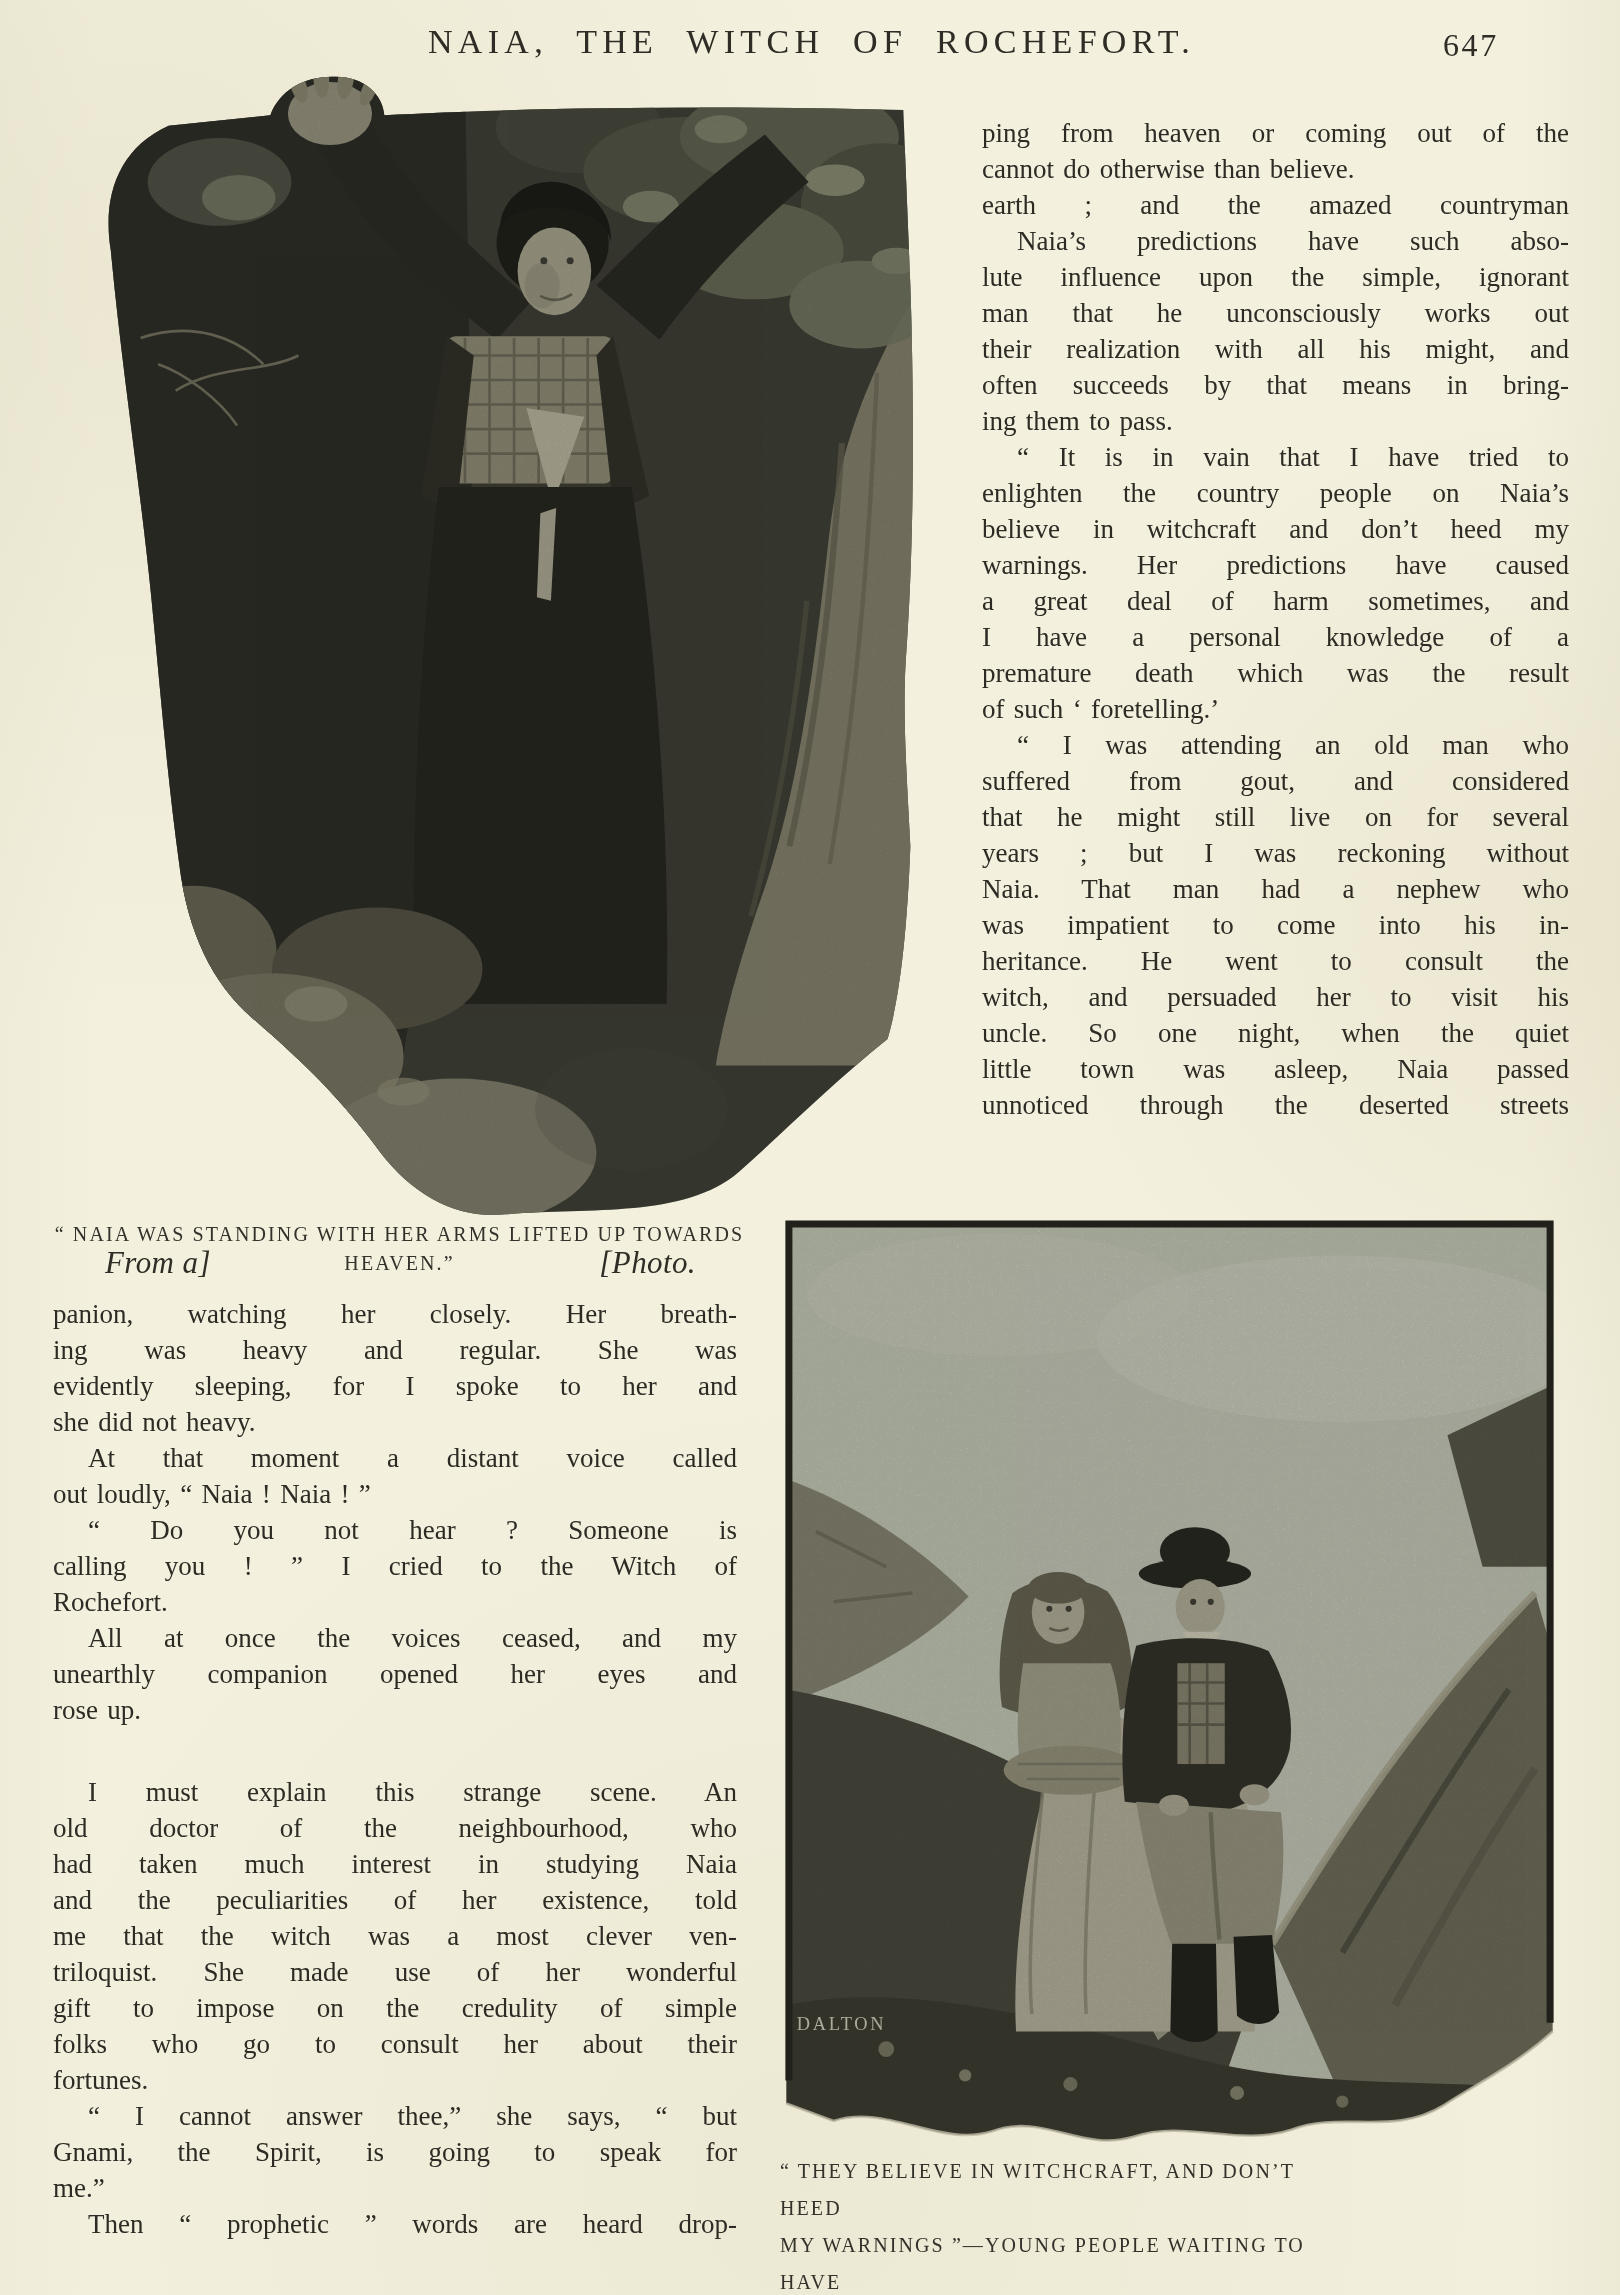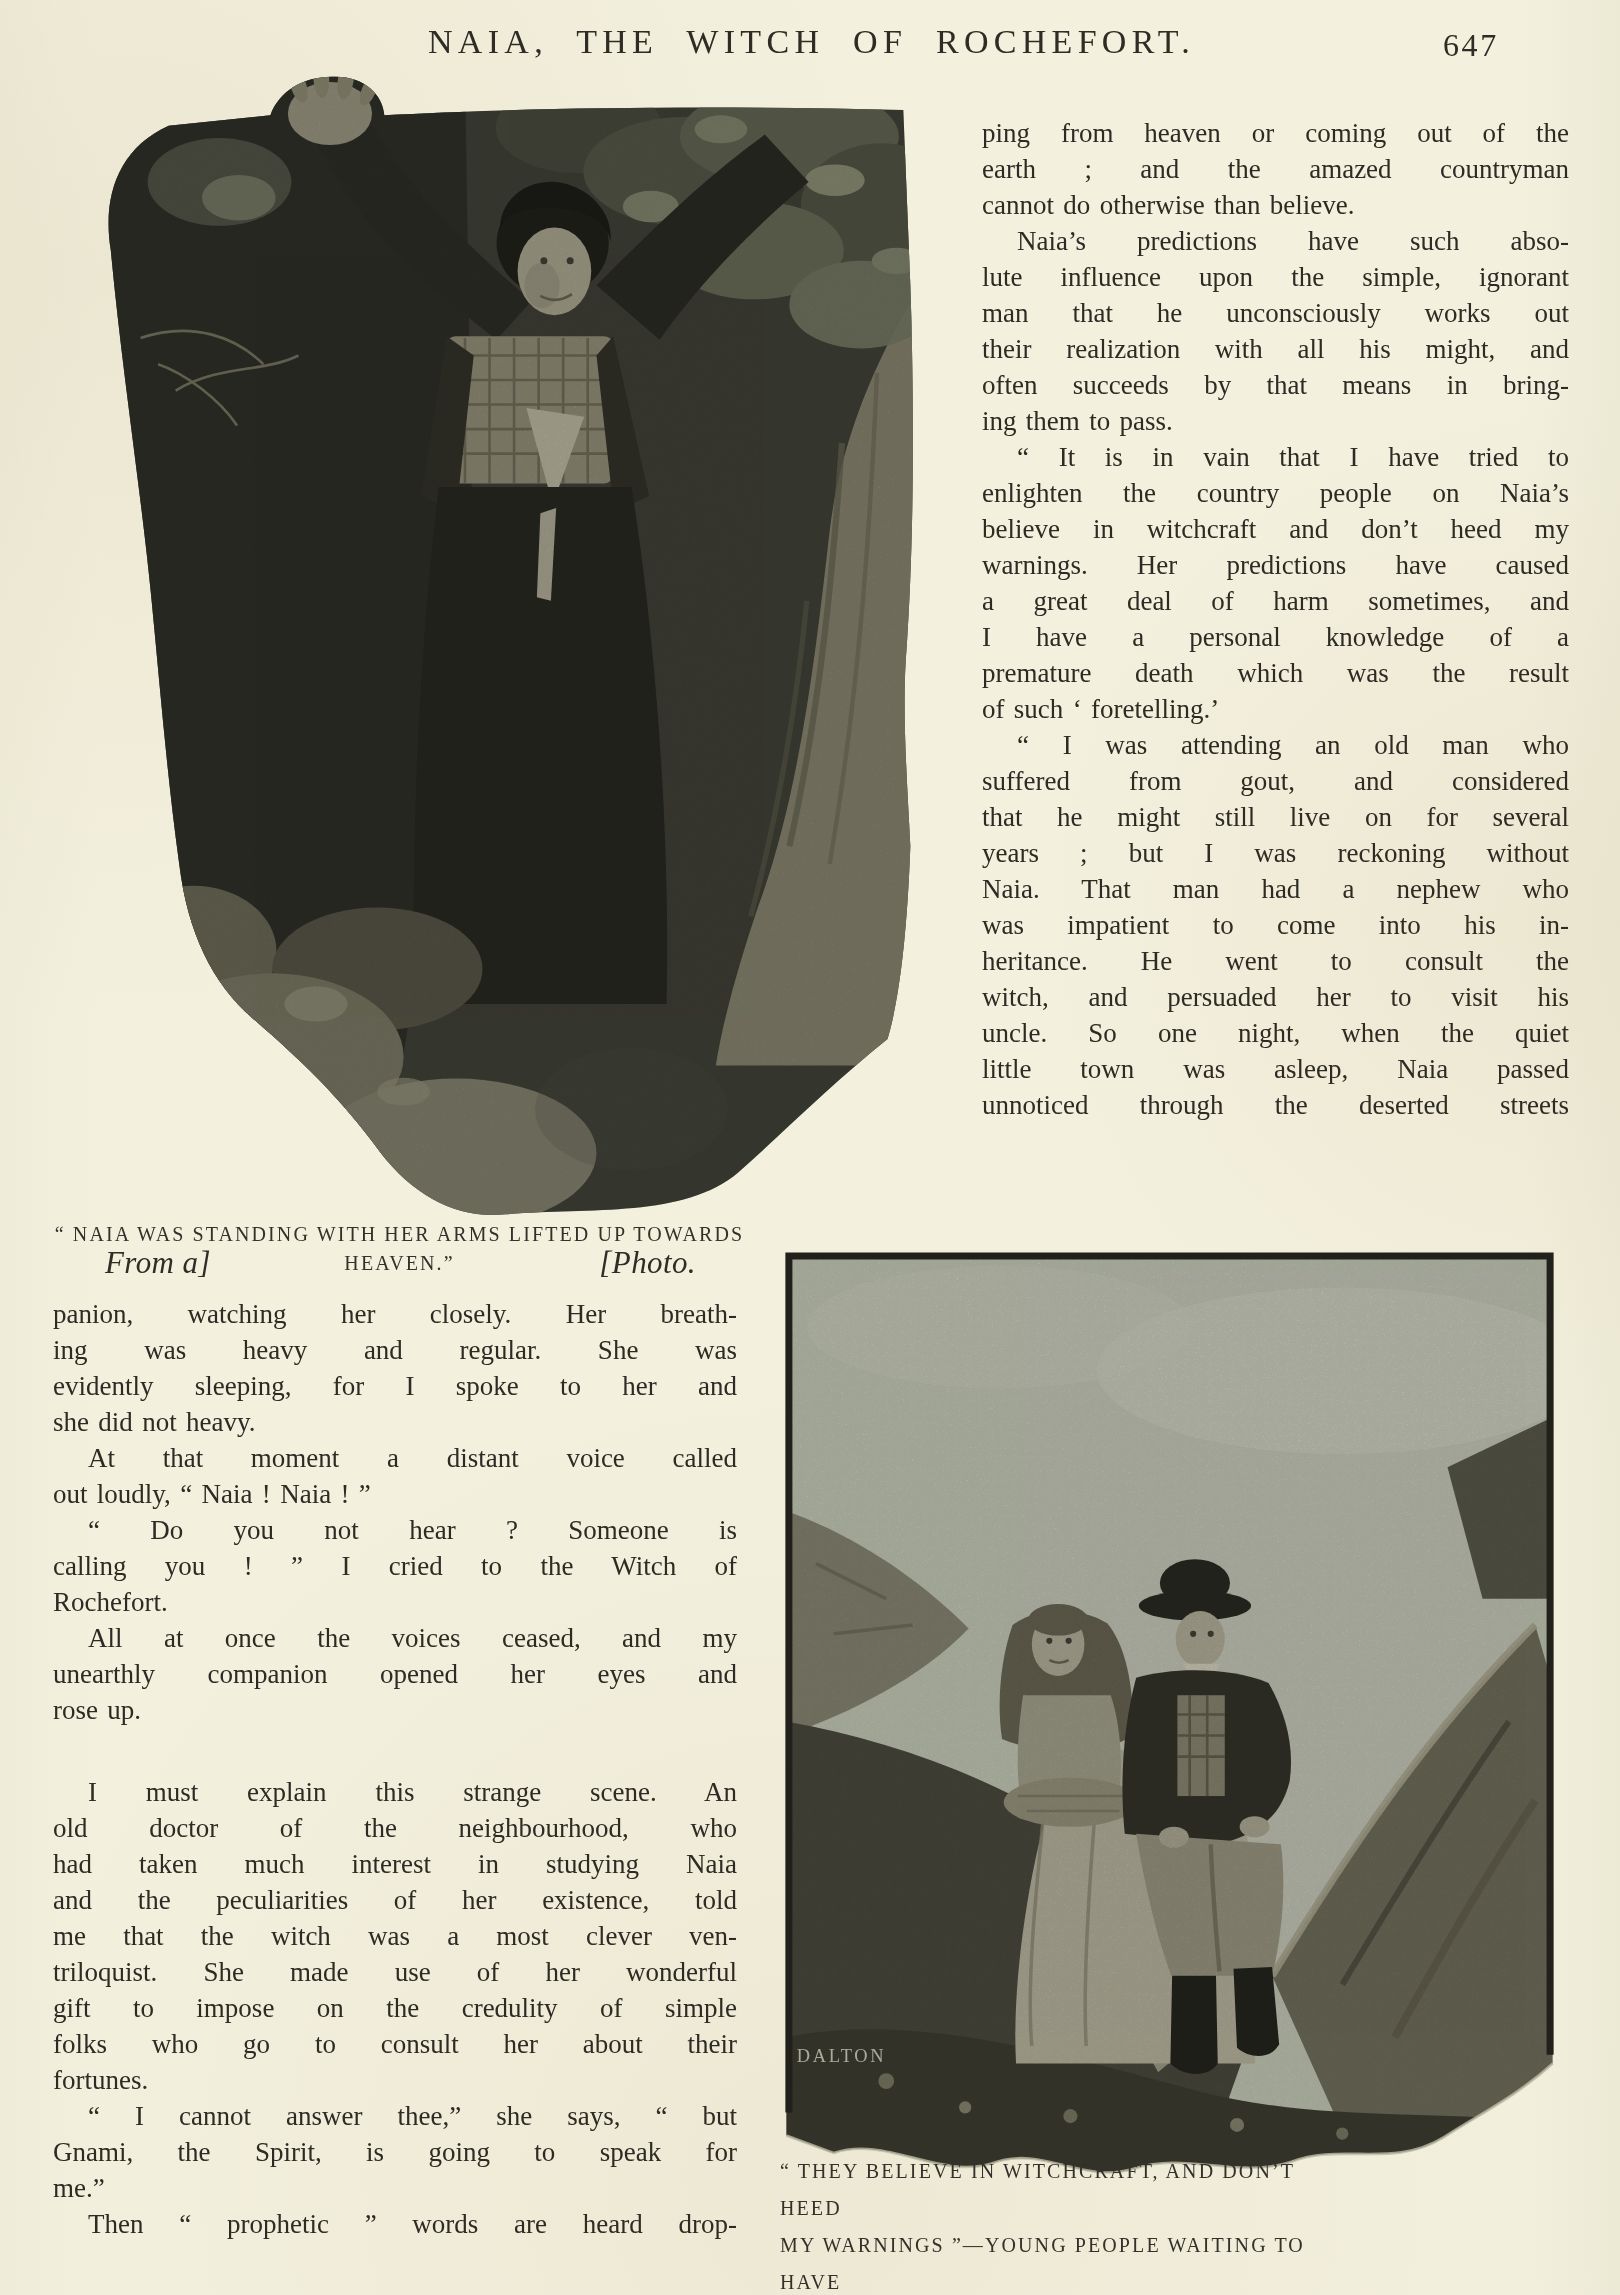--- a/index.html
+++ b/index.html
@@ -34,21 +34,21 @@
   .cap-witch { left:54px; top:1220px; width:691px; }
   .cap-witch .l1 { text-align:center; }
   .cap-witch .l2 { position:relative; text-align:center; height:32px; margin-top:0.9px; }
   .credit { font-style:italic; font-size:31px; letter-spacing:0.4px; color:#2f2d26; }
   .cap-witch .credit-left  { position:absolute; left:51px; top:0; }
   .cap-witch .credit-right { position:absolute; right:49px; top:0; }
   .cap-couple { left:780px; top:2153px; width:570px; line-height:37px; }
   
   figure { position:absolute; }
   .photo-witch  { left:88px; top:75px;  width:839px; height:1142px; }
-  .photo-couple { left:781px; top:1248px; width:777px; height:926px; }
+  .photo-couple { left:781px; top:1216px; width:777px; height:926px; }
   figure svg { width:100%; height:100%; display:block; }
 </style>
 </head>
 <body>
 
 <div class="page">
 
   <div class="running-title">NAIA, THE WITCH OF ROCHEFORT.</div>
   <div class="page-number">647</div>
 
@@ -140,22 +140,22 @@
         <ellipse cx="170" cy="1180" rx="26" ry="14" fill="#a5a288" opacity="0.7"></ellipse>
         <ellipse cx="620" cy="1180" rx="110" ry="70" fill="#55544637"></ellipse>
         <rect x="0" y="0" width="957" height="1303" filter="url(#grainA)" opacity="0.22"></rect>
       </g>
     </svg>
   </figure>
 
   <div class="column col-right-top">
       <div class="para">
         <div class="line">ping from heaven or coming out of the</div>
+        <div class="line last">cannot do otherwise than believe.</div>
         <div class="line">earth ; and the amazed countryman</div>
-        <div class="line last">cannot do otherwise than believe.</div>
       </div>
       <div class="para">
         <div class="line first-indent">Naia’s predictions have such abso-</div>
         <div class="line">lute influence upon the simple, ignorant</div>
         <div class="line">man that he unconsciously works out</div>
         <div class="line">their realization with all his might, and</div>
         <div class="line">often succeeds by that means in bring-</div>
         <div class="line last">ing them to pass.</div>
       </div>
       <div class="para">

